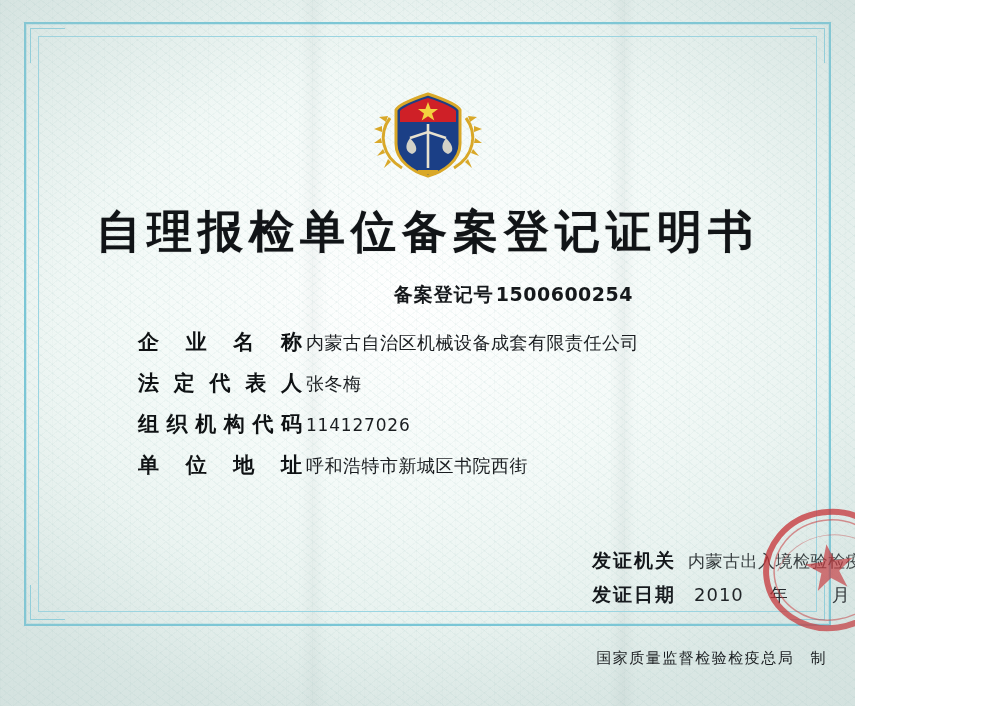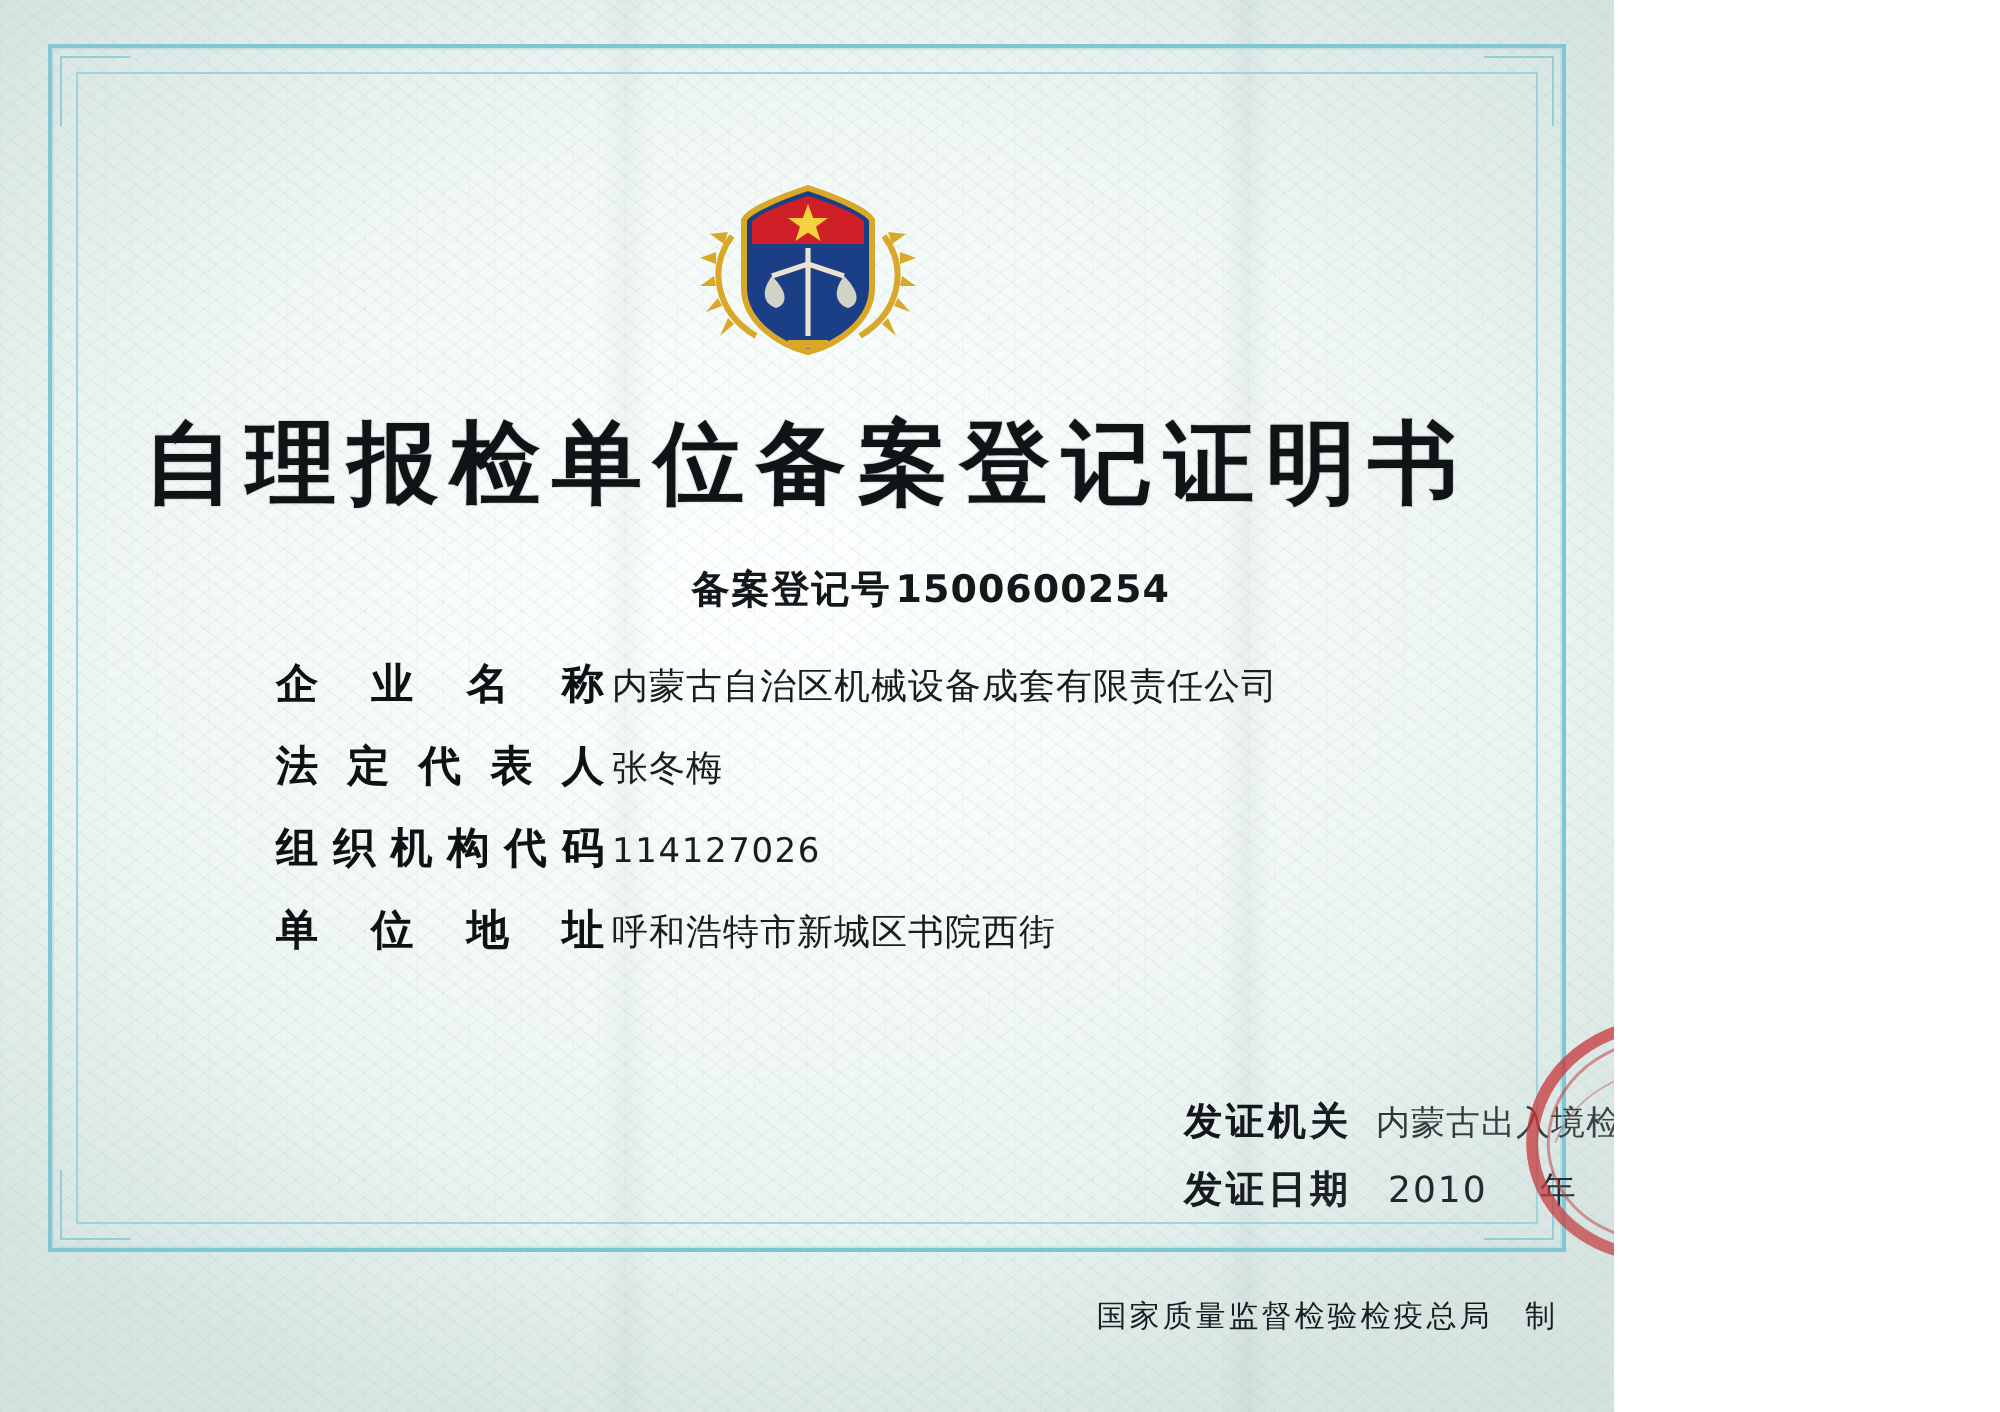--- a/index.html
+++ b/index.html
@@ -15,20 +15,21 @@
   }
 
   
   .certificate {
     position: relative;
     width: 807px;
     height: 706px;
     background:
       radial-gradient(ellipse 70% 60% at 48% 42%, #ffffff 0%, #f4faf8 45%, #e8f2ef 78%, #dfebe8 100%);
     overflow: hidden;
+    padding-left: 48px;
   }
   
   .texture {
     position: absolute;
     inset: 0;
     background-image:
       repeating-linear-gradient(38deg, rgba(150,190,185,0.10) 0px, rgba(150,190,185,0.10) 1px, transparent 1px, transparent 7px),
       repeating-linear-gradient(-38deg, rgba(150,190,185,0.08) 0px, rgba(150,190,185,0.08) 1px, transparent 1px, transparent 7px),
       repeating-linear-gradient(90deg, rgba(170,200,195,0.05) 0px, rgba(170,200,195,0.05) 1px, transparent 1px, transparent 13px);
     pointer-events: none;

